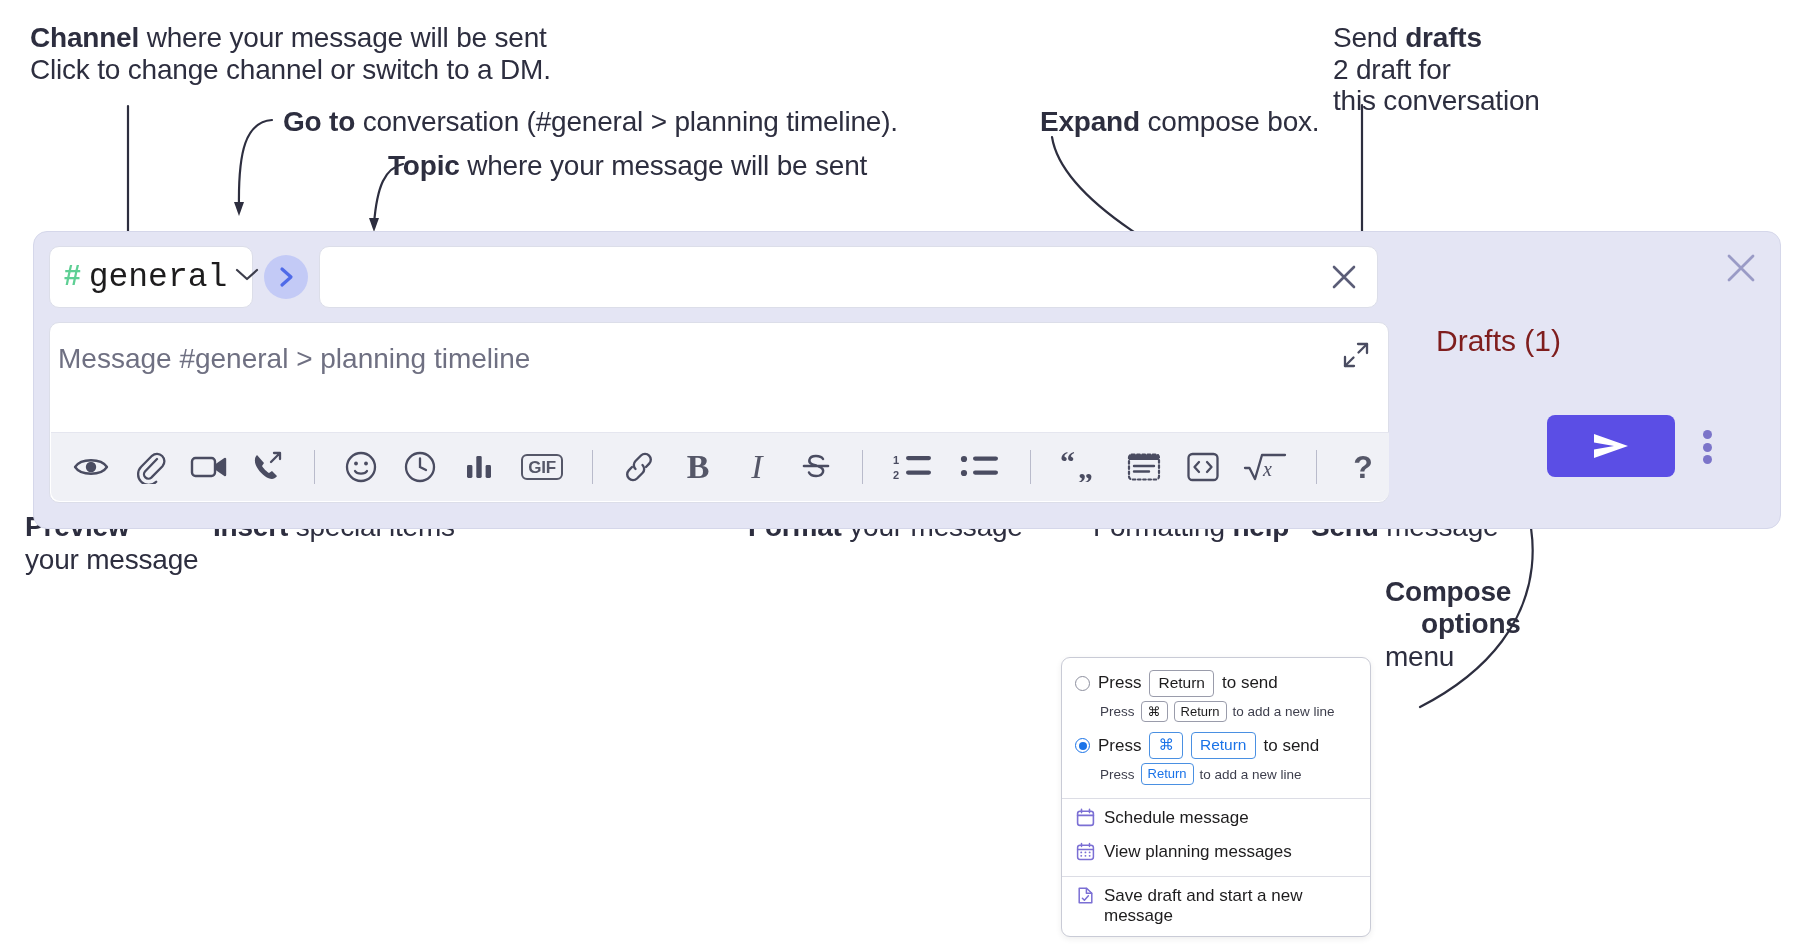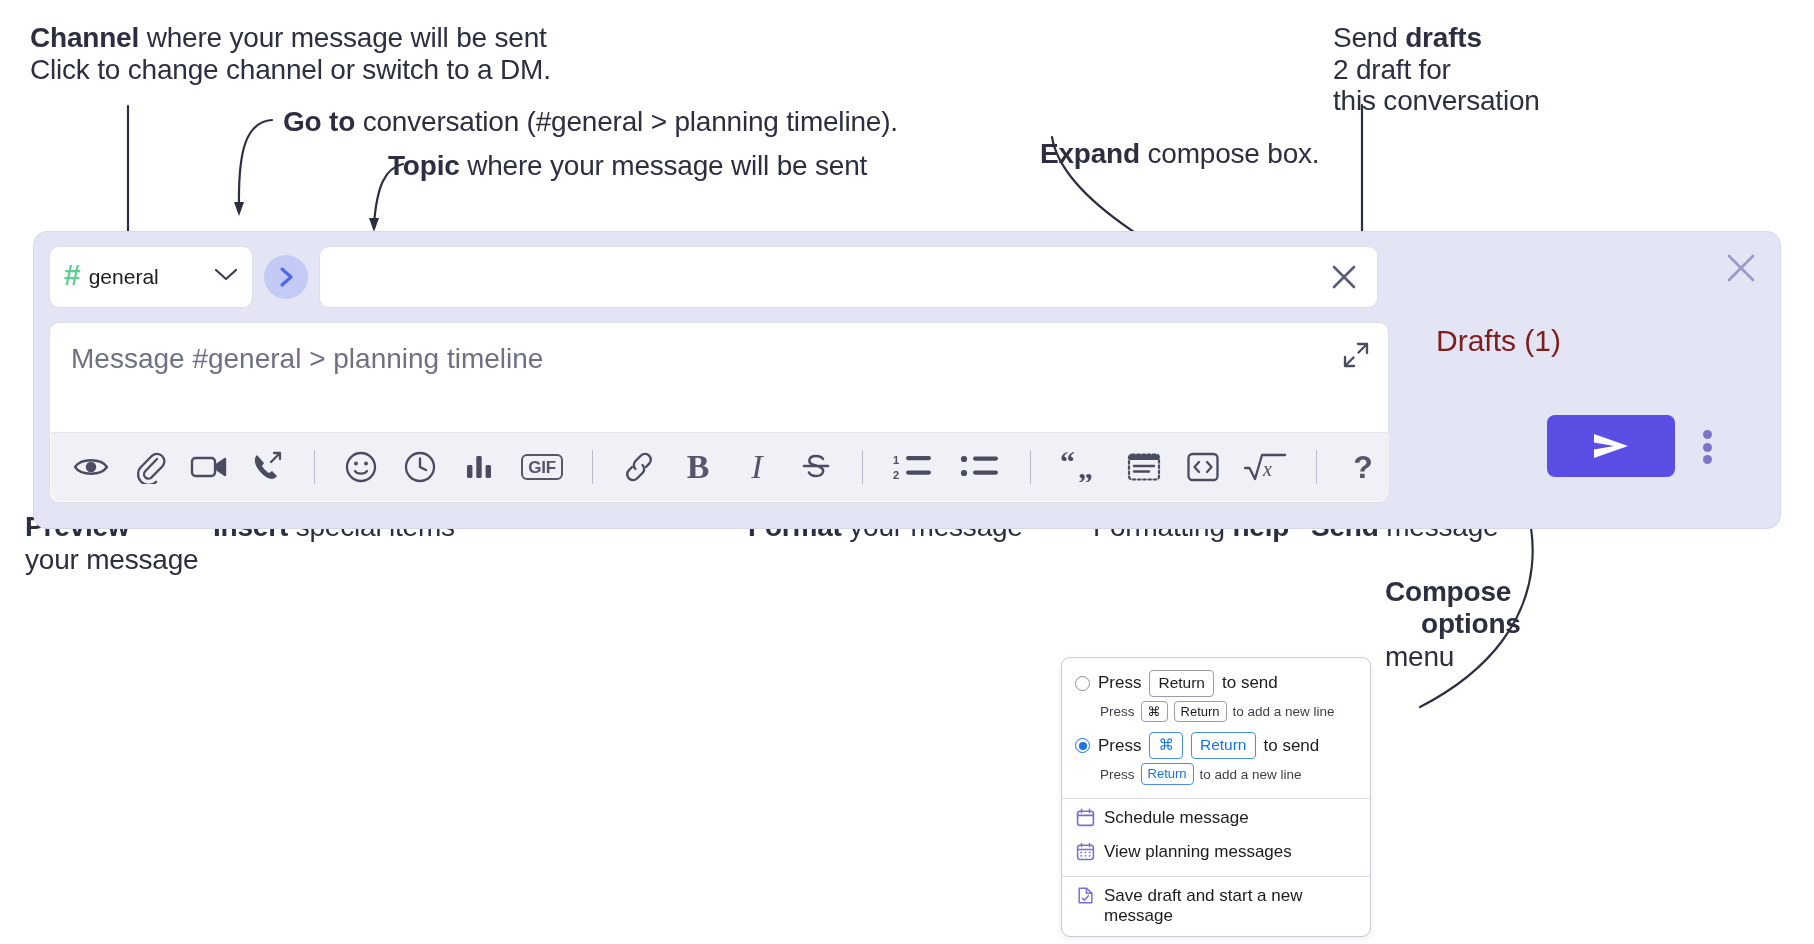--- a/index.html
+++ b/index.html
@@ -49,21 +49,21 @@
     border: 1px solid #dcdee9;
     border-radius: 10px;
     display: flex; align-items: center;
     padding: 0 14px;
     gap: 8px;
   }
   .hash {
     color: #5ecf94; font-size: 30px; font-weight: 700;
     line-height: 1; transform: translateY(-2px);
   }
-  .channel-name { font-size: 21px; color: #1d1c1d; }
+  .channel-name { font-size: 33px; color: #1d1c1d; font-family: Liberation Mono, monospace; }
   .chev-down { margin-left: auto; }
 
   .goto-btn {
     width: 44px; height: 44px; border-radius: 50%;
     background: #c3caf6;
     display: flex; align-items: center; justify-content: center;
     margin: 0 11px;
     border: none;
     cursor: pointer;
   }
@@ -86,21 +86,21 @@
   
   .msg-box {
     position: absolute;
     left: 15px; top: 90px;
     width: 1340px; height: 181px;
     background: #ffffff;
     border: 1px solid #dcdee9;
     border-radius: 10px;
   }
   .msg-placeholder {
-    position: absolute; left: 21px; top: 20px;
+    position: absolute; left: 8px; top: 20px;
     font-size: 28px; color: #6f7082;
   }
   .expand-btn {
     position: absolute; right: 16px; top: 16px;
     width: 32px; height: 32px;
     cursor: pointer;
   }
 
   .toolbar {
     position: absolute;
@@ -218,21 +218,21 @@
 
 <div id="root">
 
   <div class="anno" style="left:30px; top:22px;"><b>Channel</b><span> where your message will be sent</span></div>
   <div class="anno it" style="left:30px; top:54px;">Click to change channel or switch to a DM.</div>
 
   <div class="anno" style="left:283px; top:106px;"><b>Go to</b><span> conversation (#general &gt; planning timeline).</span></div>
 
   <div class="anno" style="left:388px; top:150px;"><b>Topic</b><span> where your message will be sent</span></div>
 
-  <div class="anno" style="left:1040px; top:106px;margin-top:32px;"><b>Expand</b><span> compose box.</span></div>
+  <div class="anno" style="left:1040px; top:106px;"><b>Expand</b><span> compose box.</span></div>
 
   <div class="anno" style="left:1333px; top:22px;"><span>Send </span><b>drafts</b></div>
   <div class="anno it" style="left:1333px; top:54px;">2 draft for</div>
   <div class="anno it" style="left:1333px; top:85px;">this conversation</div>
 
   <div class="anno" style="left:25px; top:511px;"><b>Preview</b></div>
   <div class="anno" style="left:25px; top:544px;">your message</div>
 
   <div class="anno" style="left:213px; top:511px;"><b>Insert</b><span> special items</span></div>
 

